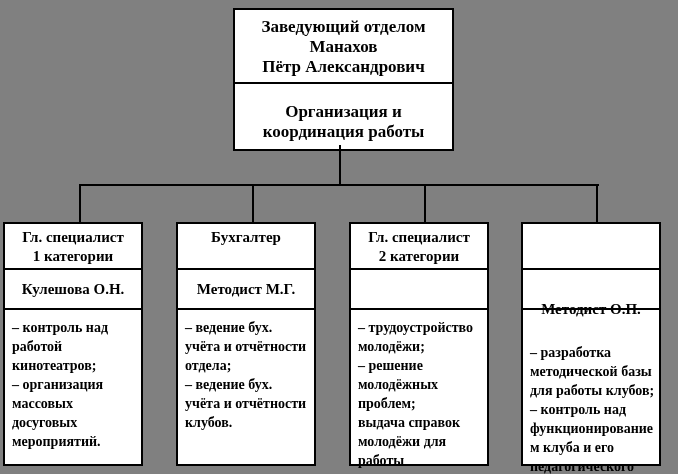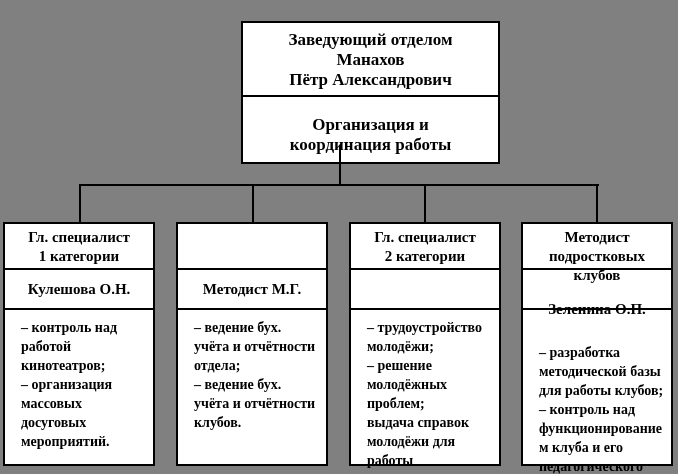--- a/index.html
+++ b/index.html
@@ -15,22 +15,22 @@
     width: 678px;
     height: 474px;
     background: #808080;
   }
   .box {
     position: absolute;
     background: #ffffff;
     border: 2px solid #000;
   }
   .head-box {
-    left: 233px; top: 21px;
-    width: 259px; height: 143px; margin-left: 8px;
+    left: 233px; top: 8px;
+    width: 221px; height: 143px;
   }
   .head-title, .head-role {
     position: absolute;
     left: 0; right: 0;
     text-align: center;
     font-size: 17px;
     line-height: 20px;
     white-space: pre-line;
   }
   .head-title { top: 7px; }
@@ -46,21 +46,21 @@
     background: #000;
   }
   .conn-v-top { left: 339px; top: 145px; width: 2px; height: 40px; }
   .conn-h     { left: 79px;  top: 184px; width: 520px; height: 2px; }
   .conn-v1    { left: 79px;  top: 184px; width: 2px; height: 38px; }
   .conn-v2    { left: 252px; top: 184px; width: 2px; height: 38px; }
   .conn-v3    { left: 424px; top: 184px; width: 2px; height: 38px; }
   .conn-v4    { left: 596px; top: 184px; width: 2px; height: 38px; }
   .unit {
     top: 222px;
-    width: 152px; height: 244px;
+    width: 140px; height: 244px;
   }
   .unit-1 { left: 3px; }
   .unit-2 { left: 176px; }
   .unit-3 { left: 349px; }
   .unit-4 { left: 521px; }
   .unit-divider {
     position: absolute;
     left: 0; right: 0;
     height: 2px;
     background: #000;
@@ -72,21 +72,21 @@
     left: 0; right: 0;
     text-align: center;
     font-size: 15px;
     line-height: 19px;
     white-space: pre-line;
   }
   .unit-title { top: 4px; }
   .unit-name  { top: 56px; }
   .unit-desc {
     position: absolute;
-    left: 16px; right: 3px;
+    left: 7px; right: 3px;
     top: 94px;
     text-align: left;
     font-size: 14px;
     line-height: 19px;
     white-space: pre-line;
   }
   
   .unit-4 .unit-name { top: 76px; }
   .unit-4 .unit-desc { top: 119px; }
 </style>
@@ -120,20 +120,21 @@
     <div class="unit-desc">– контроль над
 работой
 кинотеатров;
 – организация
 массовых
 досуговых
 мероприятий.</div>
   </div>
 
   <div class="box unit unit-2">
+    <div class="unit-title">Бухгалтер</div>
     <div class="unit-divider d1"></div>
     <div class="unit-name">Методист М.Г.</div>
     <div class="unit-divider d2"></div>
     <div class="unit-desc">– ведение бух.
 учёта и отчётности
 отдела;
 – ведение бух.
 учёта и отчётности
 клубов.</div>
   </div>
@@ -149,24 +150,21 @@
 молодёжных
 проблем;
 выдача справок
 молодёжи для
 работы</div>
   </div>
 
   <div class="box unit unit-4">
     <div class="unit-divider d1"></div>
     <div class="unit-divider d2"></div>
-    <div class="unit-title">Методист
-подростковых
-клубов</div>
-    <div class="unit-name">Зеленина О.П.</div>
+    <div class="unit-name">Методист О.П.</div>
     <div class="unit-desc">– разработка
 методической базы
 для работы клубов;
 – контроль над
 функционирование
 м клуба и его
 педагогического</div>
   </div>
 
 </div>

